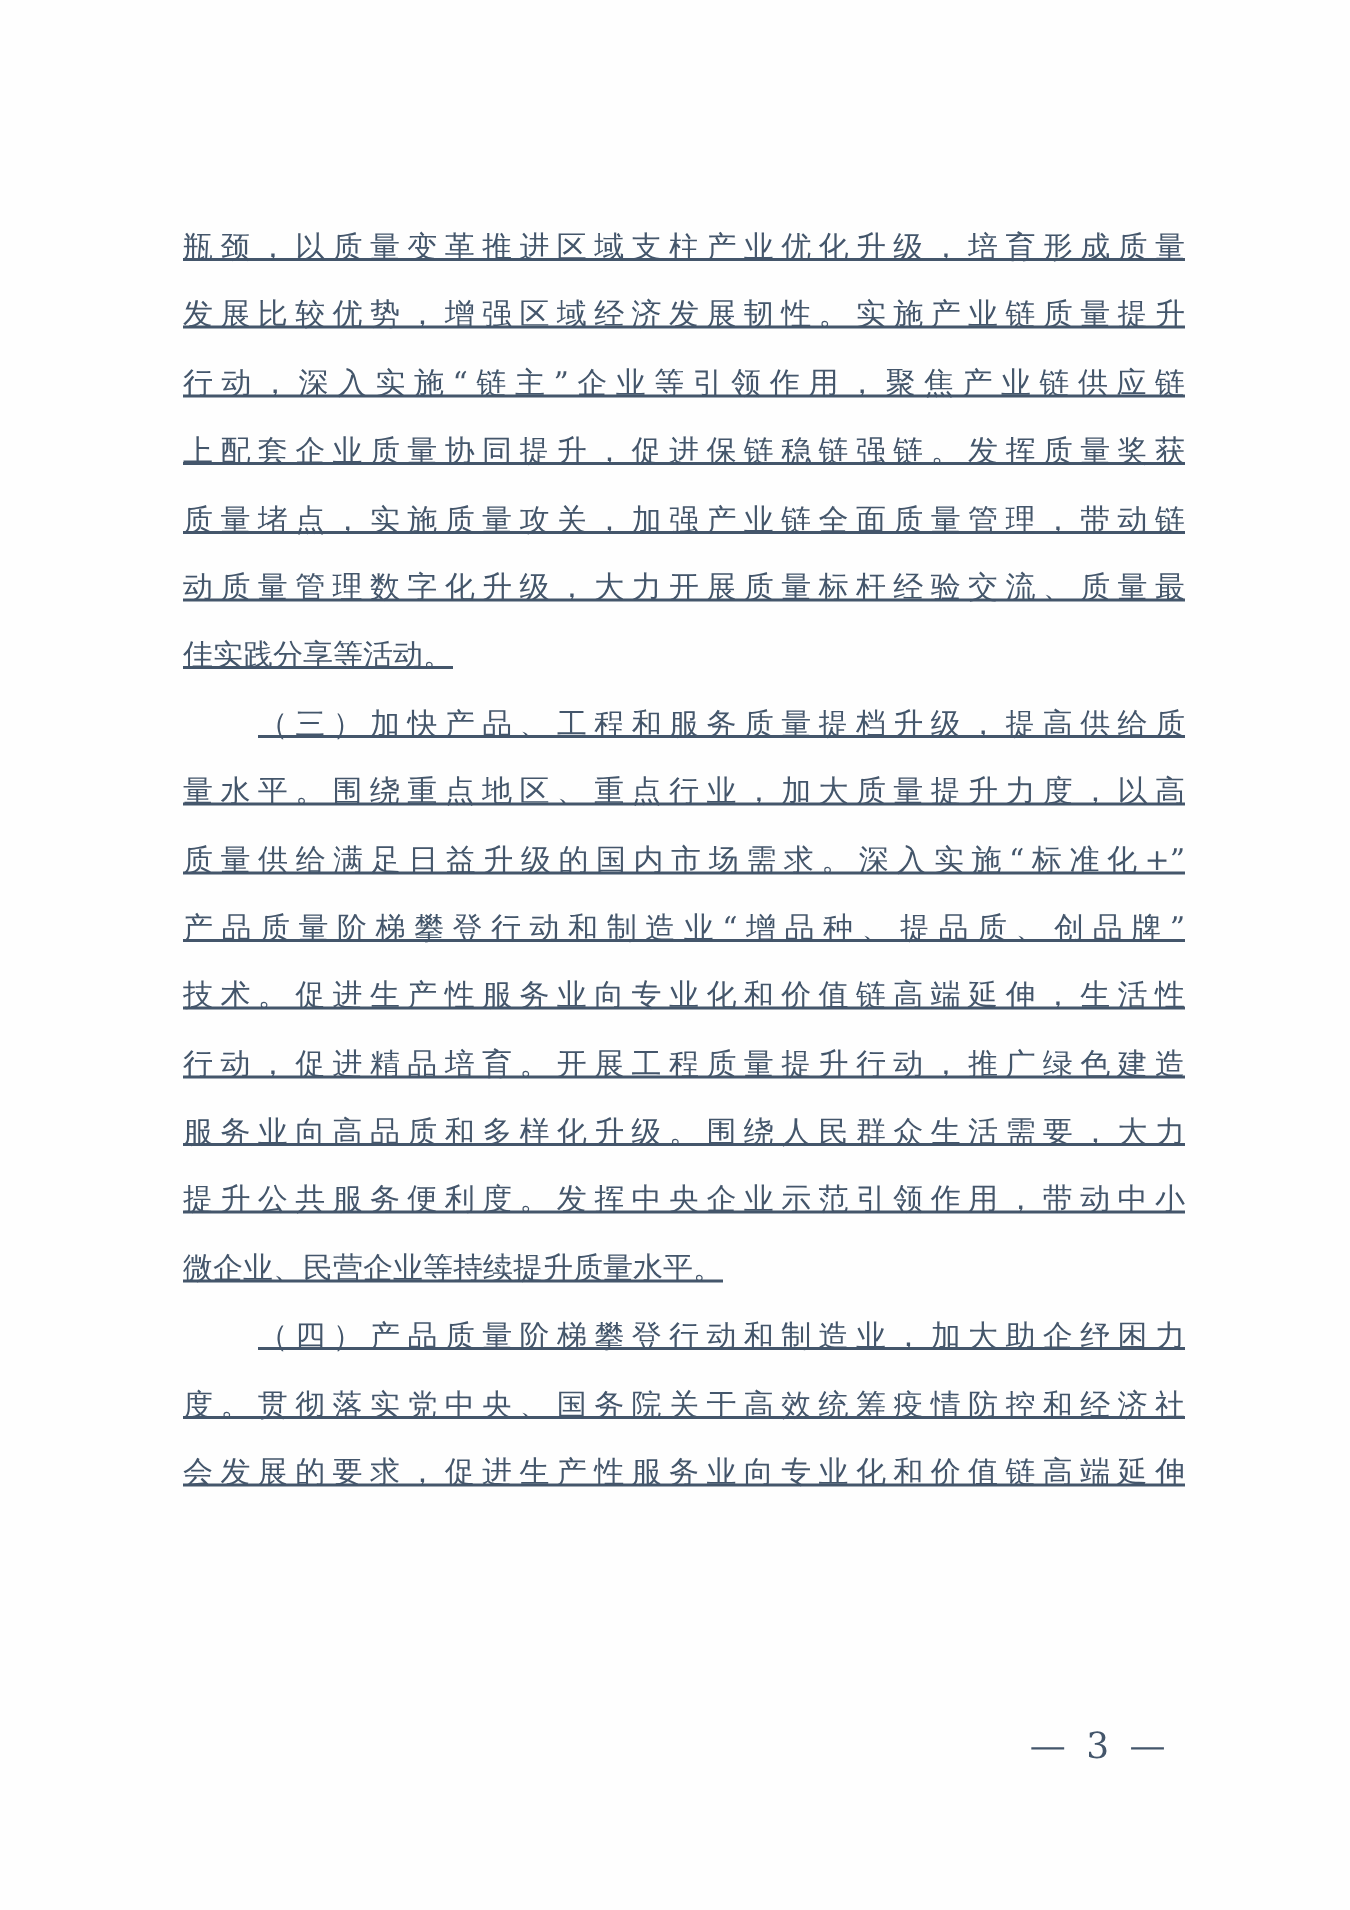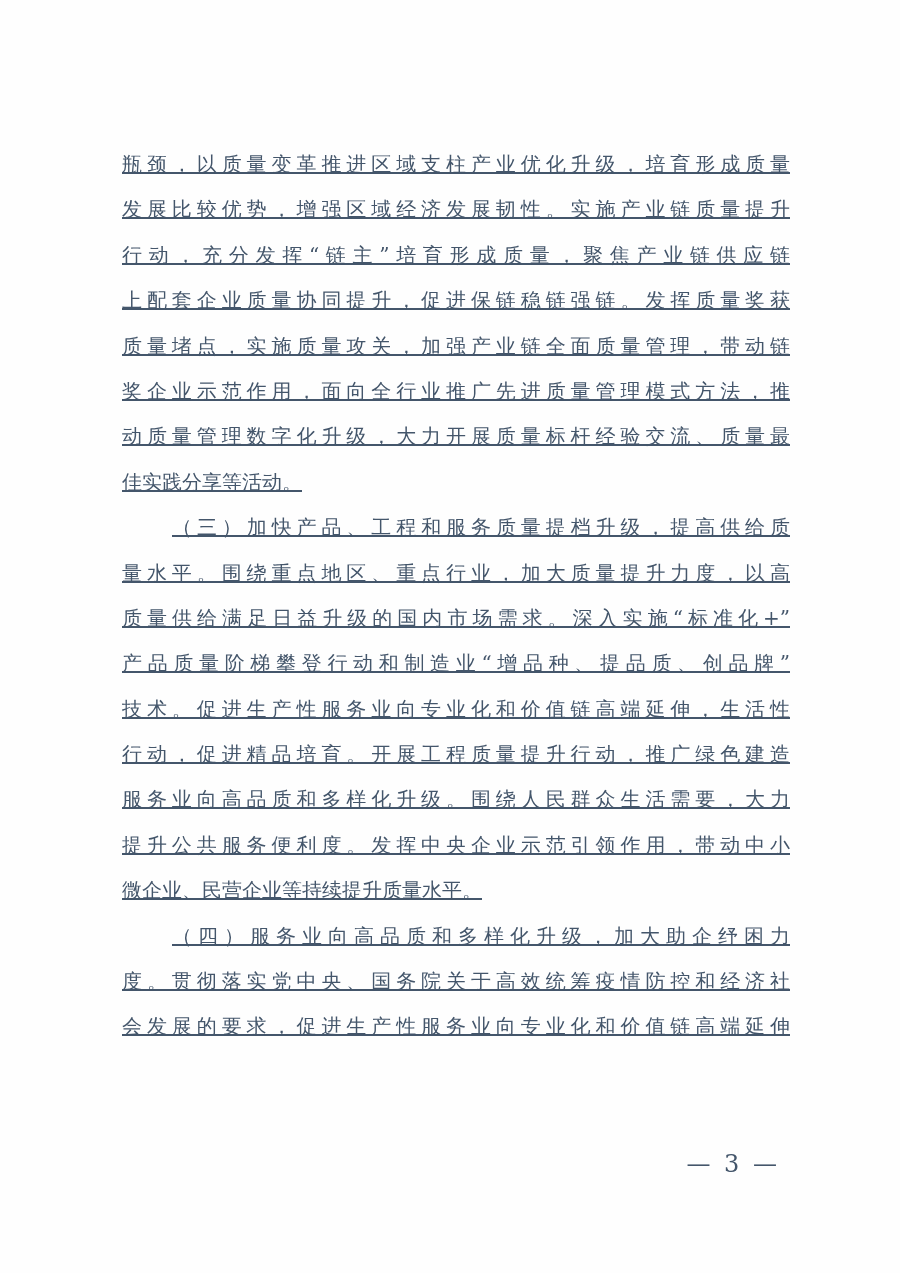--- a/index.html
+++ b/index.html
@@ -54,33 +54,32 @@
     white-space: nowrap;
   }
 </style>
 </head>
 <body style="--ink: #44566b;">
 
 <div class="page" style="background: rgb(254, 254, 254);">
   <div class="text-block" id="text-block">
       <div class="line">瓶颈，以质量变革推进区域支柱产业优化升级，培育形成质量</div>
       <div class="line">发展比较优势，增强区域经济发展韧性。实施产业链质量提升</div>
-      <div class="line">行动，充分发挥“链主”培育形成质量，聚焦产业链供应链</div>
+      <div class="line">行动，深入实施“链主”企业等引领作用，聚焦产业链供应链</div>
       <div class="line">上配套企业质量协同提升，促进保链稳链强链。发挥质量奖获</div>
       <div class="line">质量堵点，实施质量攻关，加强产业链全面质量管理，带动链</div>
-      <div class="line">奖企业示范作用，面向全行业推广先进质量管理模式方法，推</div>
       <div class="line">动质量管理数字化升级，大力开展质量标杆经验交流、质量最</div>
       <div class="line short">佳实践分享等活动。</div>
       <div class="line indent">（三）加快产品、工程和服务质量提档升级，提高供给质</div>
       <div class="line">量水平。围绕重点地区、重点行业，加大质量提升力度，以高</div>
       <div class="line">质量供给满足日益升级的国内市场需求。深入实施“标准化+”</div>
       <div class="line">产品质量阶梯攀登行动和制造业“增品种、提品质、创品牌”</div>
       <div class="line">技术。促进生产性服务业向专业化和价值链高端延伸，生活性</div>
       <div class="line">行动，促进精品培育。开展工程质量提升行动，推广绿色建造</div>
       <div class="line">服务业向高品质和多样化升级。围绕人民群众生活需要，大力</div>
       <div class="line">提升公共服务便利度。发挥中央企业示范引领作用，带动中小</div>
       <div class="line short">微企业、民营企业等持续提升质量水平。</div>
-      <div class="line indent">（四）服务业向高品质和多样化升级，加大助企纾困力</div>
+      <div class="line indent">（四）产品质量阶梯攀登行动和制造业，加大助企纾困力</div>
       <div class="line">度。贯彻落实党中央、国务院关于高效统筹疫情防控和经济社</div>
       <div class="line">会发展的要求，促进生产性服务业向专业化和价值链高端延伸</div>
     </div>
   <div class="page-number">— 3 —</div>
 </div>
 
 </body></html>

